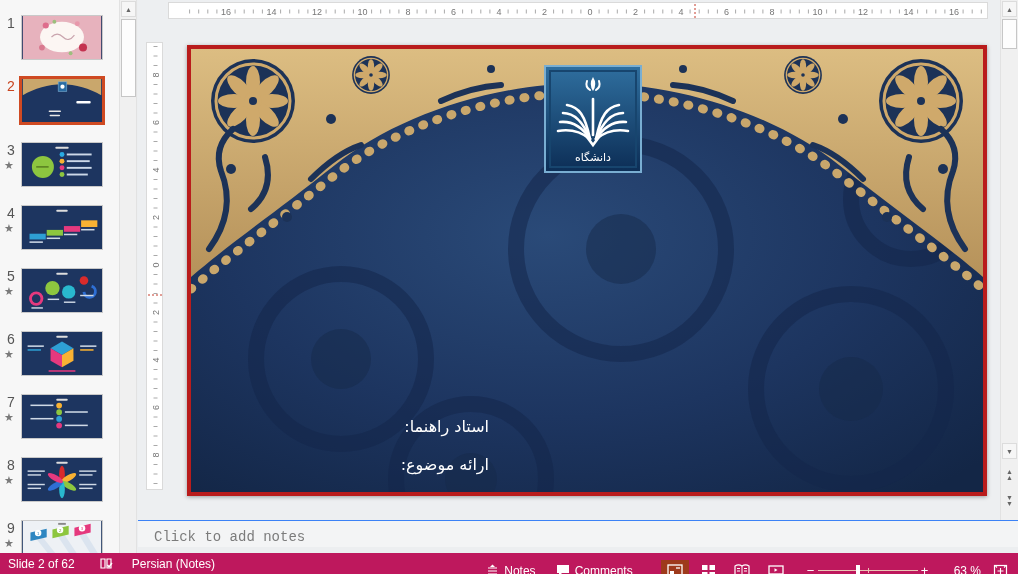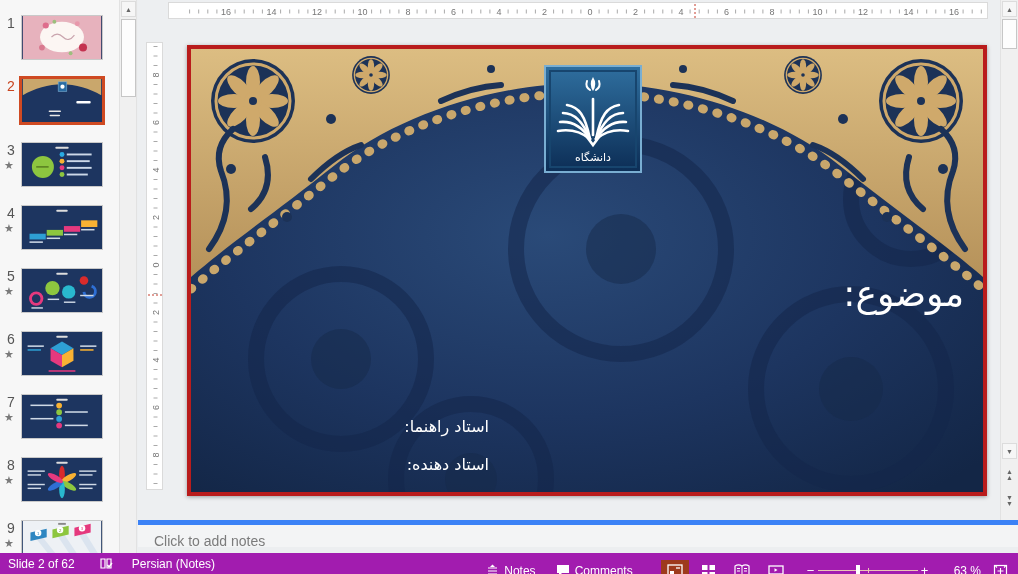--- a/index.html
+++ b/index.html
@@ -45,30 +45,30 @@
   #slide-title { position:absolute; top:224px; right:19px; color:#fff; font-size:36px;
                  font-family:"DejaVu Sans", sans-serif; direction:rtl; cursor:text; }
   .slide-line { position:absolute; right:494px; color:#fff; font-size:16px;
                 font-family:"DejaVu Sans", sans-serif; direction:rtl; cursor:text; }
   #line-sup { top:368px;text-align:center; }
   #line-pres { top:406px; }
   #slide-logo { position:absolute; left:353px; top:16px; cursor:pointer; }
 
   
   #notes-panel { left:138px; top:520px; width:880px; height:27px; background:#f3f4f5;
-                 border-top:5px solid #3b82f6; }
+                 border-top:1px solid #3b82f6;font-family:Liberation Mono, monospace; }
   #notes-text { position:absolute; left:16px; top:8px; font-size:14px; color:#7b7b7b; cursor:text;}
 
   
   #v-scroll { left:1000px; top:0; width:18px; height:520px; background:#f0f0f0;
               border-left:1px solid #e2e2e2; }
   .dbl { line-height:6px; font-size:7px; padding-top:3px; height:20px; }
 
   
-  #status-bar { left:0; top:553px; width:1018px; height:21px; background:#a21caf;
+  #status-bar { left:0; top:553px; width:1018px; height:21px; background:#be185d;
                 color:#fff; font-size:12px; }
   .sb-left { position:absolute; left:0; top:0; height:21px; display:flex; align-items:center; }
   .sb-right { position:absolute; right:0; top:0; height:35px; display:flex; align-items:center; }
   .sb-item { display:flex; align-items:center; height:21px; padding:0 6px; cursor:pointer;
              white-space:nowrap; }
   .sb-item.active { background:#9e3a1c; }
   .sb-item svg { display:block; }
   .sb-label { margin-left:5px; }
   #zoom-track { position:relative; width:100px; height:21px; cursor:pointer; }
   #zoom-track .line { position:absolute; left:0; right:0; top:10px; height:1px; background:#eac4b5; }
@@ -513,23 +513,22 @@
         <path d="M52,74 C57,50 63,42 75,40"></path>
         <path d="M52,74 C60,54 69,48 79,48"></path>
         <path d="M52,74 C61,60 71,56 82,57"></path>
         <path d="M52,74 C62,66 73,64 84,66"></path>
         <path d="M49,34 L49,70"></path>
         <path d="M43,72 L49,80 L55,72"></path>
       </g>
       <text x="49" y="96" text-anchor="middle" font-size="11" fill="#fff" font-family="DejaVu Sans, sans-serif">دانشگاه</text>
     </svg>
 
-    <div id="slide-title" dir="rtl">موضوع:</div>
     <div id="line-sup" class="slide-line" dir="rtl">استاد راهنما:</div>
-    <div id="line-pres" class="slide-line" dir="rtl">استاد دهنده:</div>
+    <div id="line-pres" class="slide-line" dir="rtl">ارائه موضوع:</div>
   </div>
 
   <div id="notes-panel" class="abs">
     <div id="notes-text">Click to add notes</div>
   </div>
 
   <div id="v-scroll" class="abs">
     <div class="scr-arrow" style="top:1px">▲</div>
     <div class="scr-thumb" style="top:19px; height:30px"></div>
     <div class="scr-arrow" style="top:443px">▼</div>

